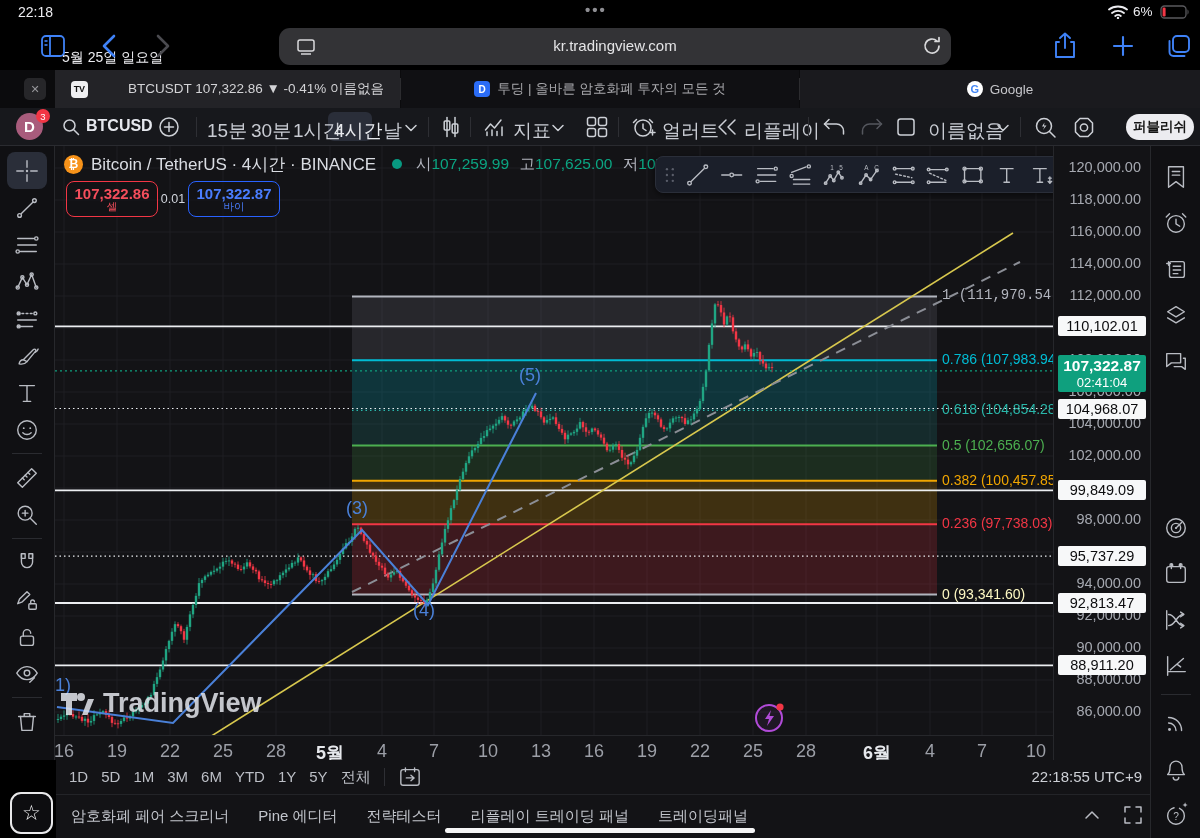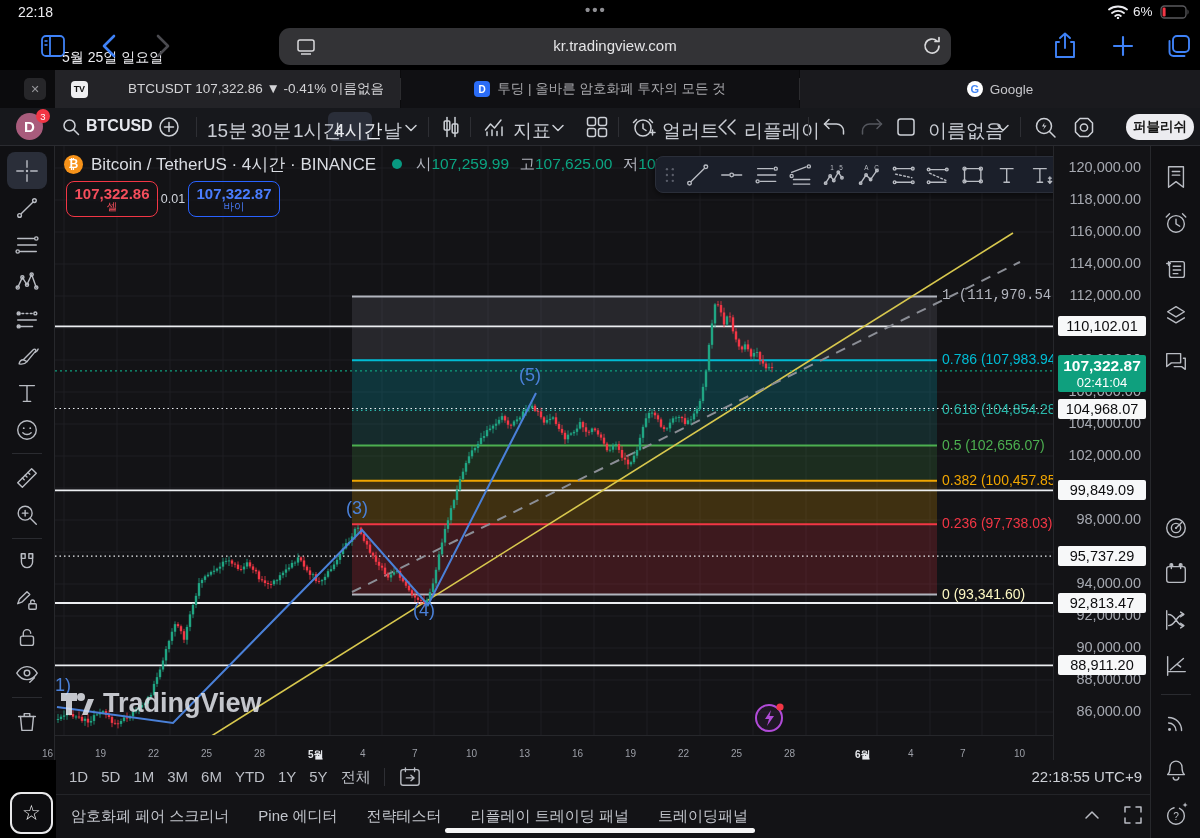--- a/index.html
+++ b/index.html
@@ -46,21 +46,21 @@
   .rightrail .railitem{height:46px;}
   #chart-svg{position:absolute;left:55px;top:146px;}
   .timeaxis{position:absolute;left:55px;top:735px;width:998px;height:25px;border-top:1px solid #26272b;}
   .priceaxis{position:absolute;left:1053px;top:146px;width:97px;height:614px;border-left:1px solid #26272b;background:#131316;}
   .ptick{position:absolute;left:3px;width:84px;text-align:right;font-size:14.5px;color:#a6a9b1;}
   .wlabel{position:absolute;left:4px;width:88px;height:20px;background:#f7f8f9;color:#0c0c0e;border-radius:2px;
     font-size:14.5px;text-align:center;line-height:20px;font-weight:500;}
   .plabel{position:absolute;left:4px;width:88px;background:#0fa07e;color:#fff;border-radius:2px;text-align:center;}
   .fiblabel{position:absolute;font-size:14px;white-space:nowrap;}
   .wavelabel{position:absolute;font-size:18px;color:#4a80d8;white-space:nowrap;}
-  .ttick{position:absolute;top:12px;width:44px;margin-left:-22px;text-align:left;font-size:10px;color:#9c9fa7;}
+  .ttick{position:absolute;top:5px;width:44px;margin-left:-22px;text-align:center;font-size:18px;color:#9c9fa7;}
   .ttick.major{color:#e6e8ec;font-weight:bold;}
   .legendrow{position:absolute;left:64px;top:153px;height:22px;display:flex;align-items:center;gap:8px;white-space:nowrap;}
   .legendrow .title{font-size:17px;color:#dadde3;}
   .ohlc{font-size:15.5px;}
   .ohlc .lab{color:#b2b5be;}
   .ohlc .val{color:#0ba582;}
   .tradebtn{position:absolute;top:181px;width:92px;height:36px;border-radius:8px;display:flex;flex-direction:column;
     align-items:center;justify-content:center;line-height:1.05;background:rgba(19,19,22,0.55);}
   .drawbar{position:absolute;left:655px;top:156px;width:408px;height:37px;background:#1b1f2a;border:1px solid #2a2e39;
     border-radius:8px;display:flex;align-items:center;padding:0 8px;gap:9px;box-shadow:0 2px 6px rgba(0,0,0,.5);}

